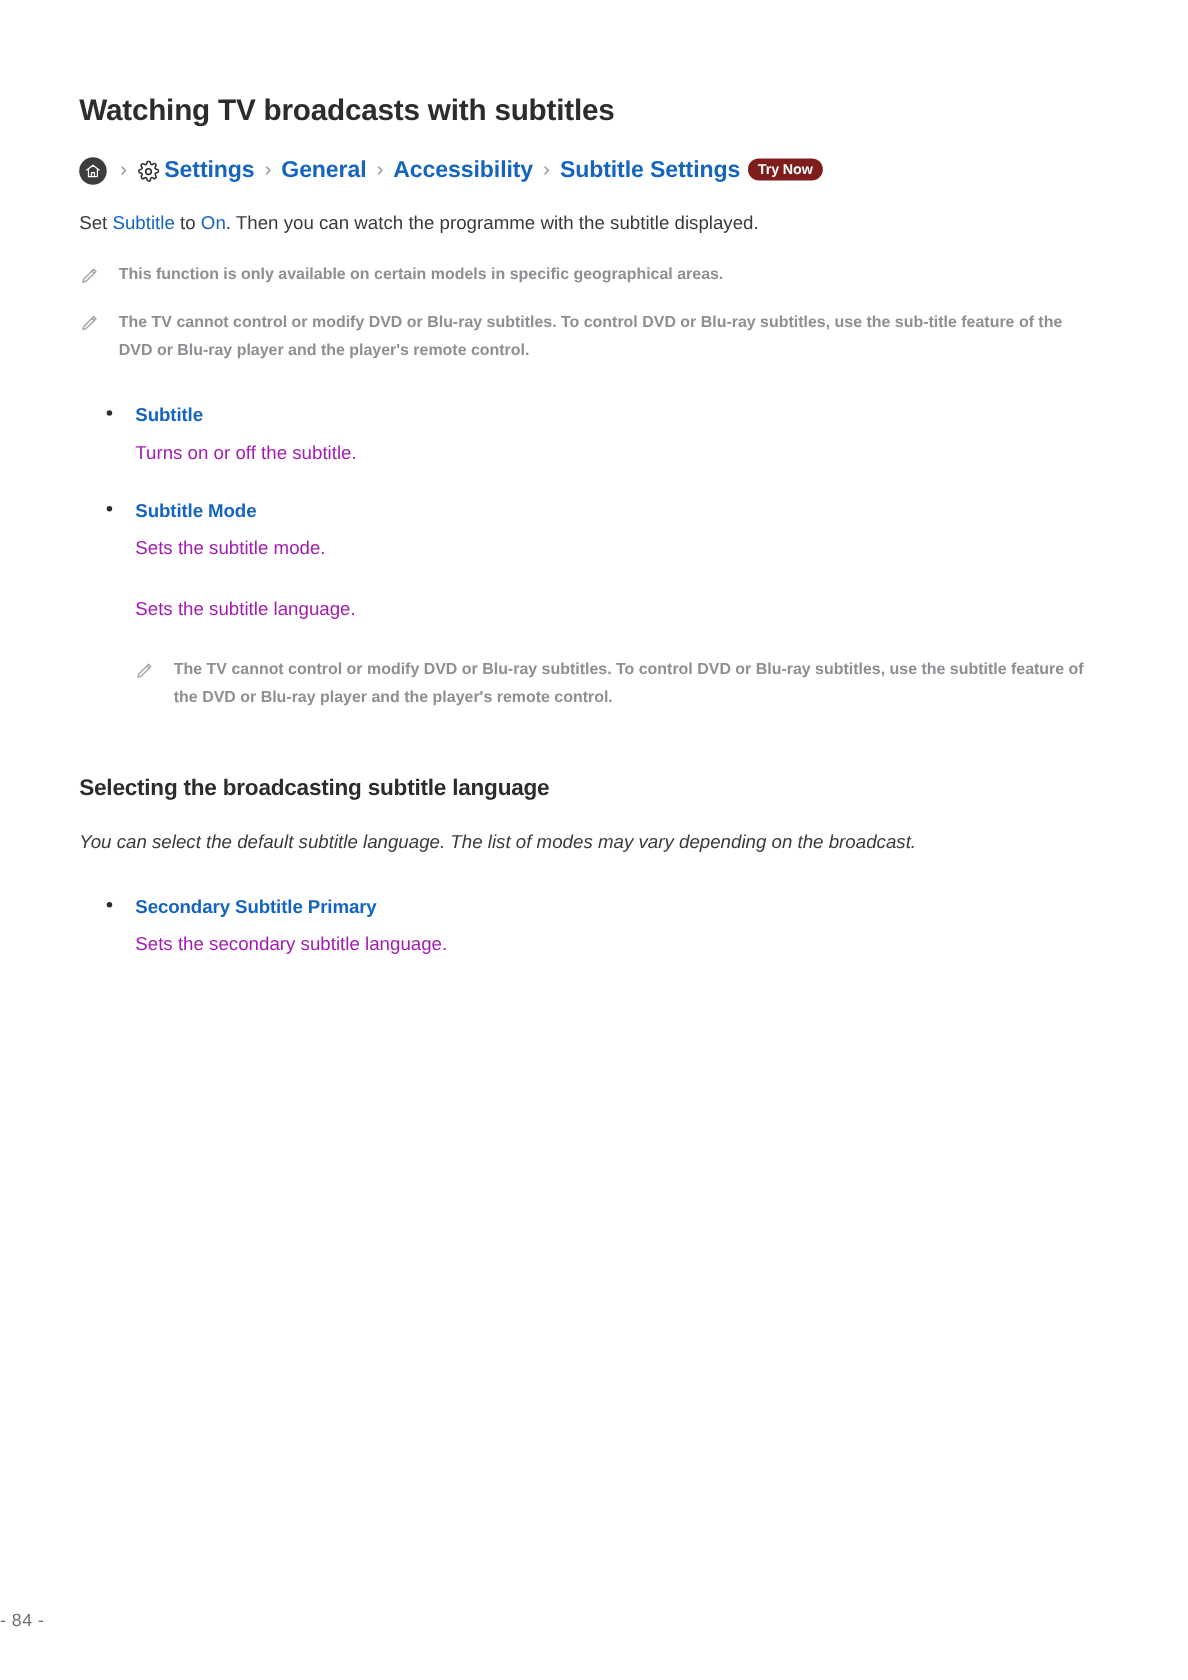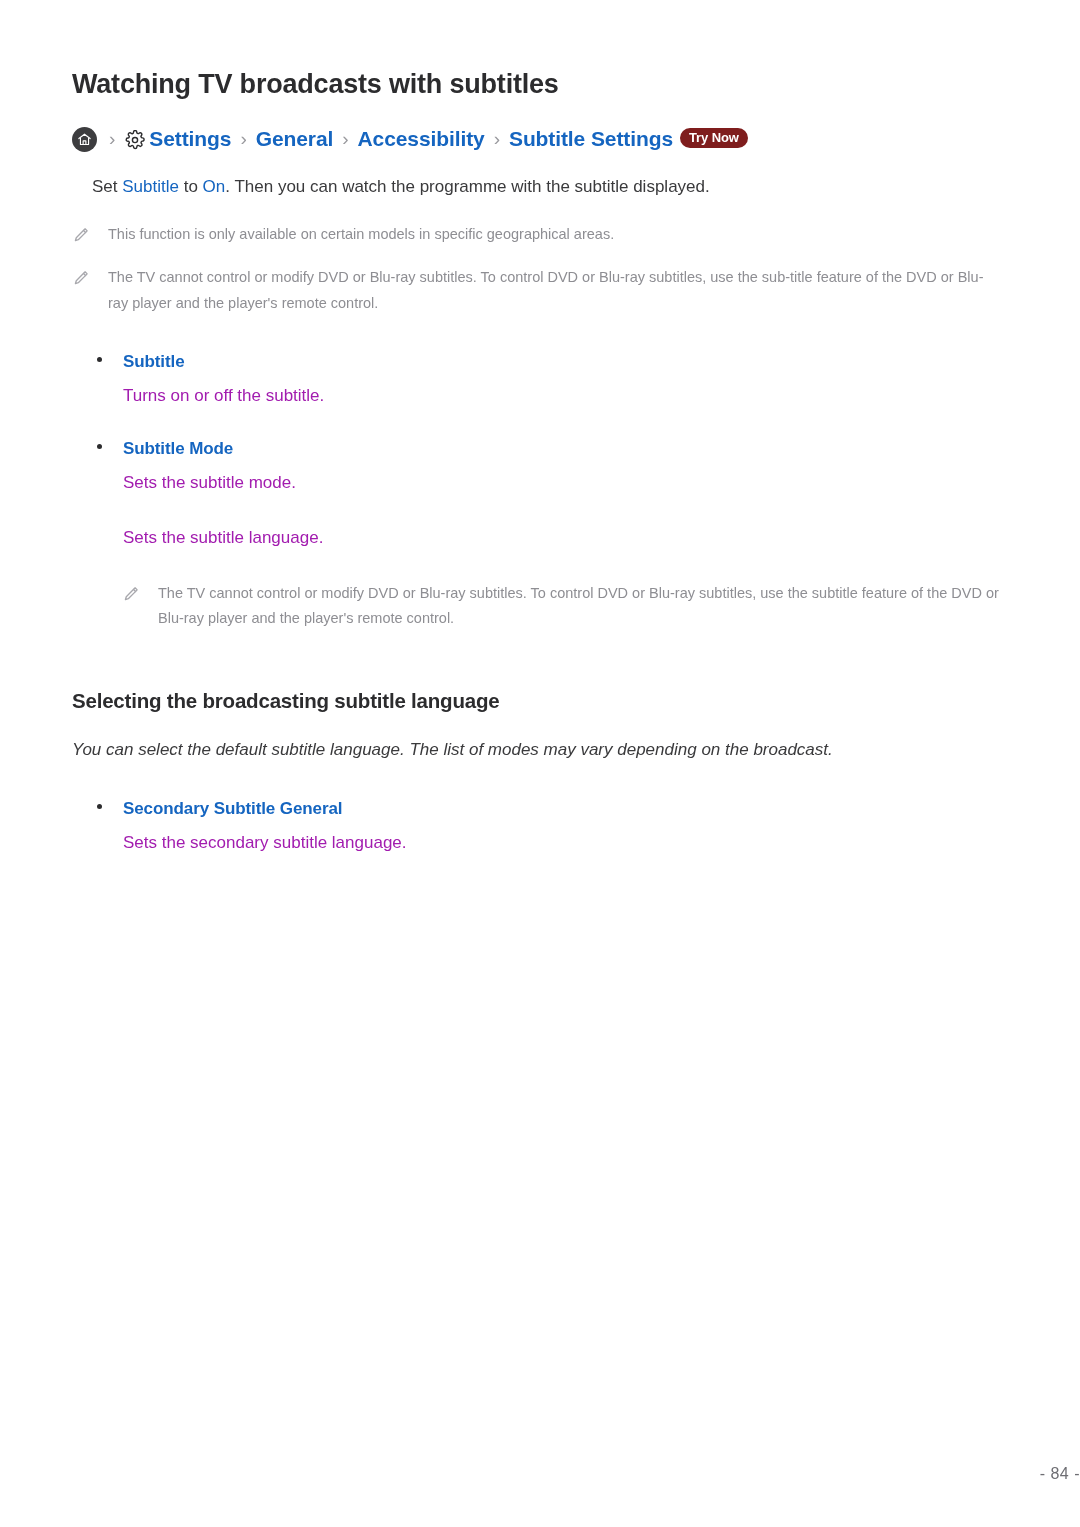--- a/index.html
+++ b/index.html
@@ -13,21 +13,21 @@
     font-family: "Liberation Sans", "DejaVu Sans", sans-serif;
     color: #3a3a3c;
     position: relative;
     overflow: hidden;
   }
   .page {
     position: relative;
     width: 1080px;
     height: 1527px;
     box-sizing: border-box;
-    padding: 0 72px;
+    padding: 16px 72px;
   }
 
   
   .doc-title {
     margin: 0;
     padding-top: 68px;
     font-size: 27px;
     font-weight: 600;
     letter-spacing: -0.2px;
     color: #2c2c2e;
@@ -95,21 +95,20 @@
     position: relative;
     top: -1px;
   }
 
   
   .intro {
     margin-top: 22px;
     font-size: 17px;
     line-height: 1.55;
     color: #3a3a3c;
-    margin-left: 20px;
   }
   .kw { color: #1565c0; }
 
   
   .note {
     display: flex;
     align-items: flex-start;
     margin-top: 22px;
     color: #8e8e93;
     font-size: 14.5px;
@@ -121,21 +120,21 @@
     margin-top: 30px;
   }
   .pencil-icon {
     flex: 0 0 auto;
     width: 18px;
     height: 18px;
     margin-right: 18px;
     margin-top: 4px;
   }
   .pencil-icon svg { display: block; }
-  .note-text { max-width: 880px; }
+  .note-text { max-width: 880px; font-weight: bold; }
 
   
   .bullet-list { margin-top: 36px; }
   .bullet-item { margin-top: 30px; }
   .bullet-item:first-child { margin-top: 0; }
   .bullet-head {
     display: flex;
     align-items: baseline;
   }
   .dot {
@@ -179,21 +178,21 @@
     color: #3a3a3c;
     font-style: italic;
   }
 
   
   .footer {
     position: absolute;
     left: 0;
     right: 0;
     bottom: 44px;
-    text-align: right;
+    text-align: left;
     font-size: 16px;
     color: #6e6e73;
     letter-spacing: 0.5px;
   }
 </style>
 </head>
 <body>
 
 <div class="page">
 
@@ -276,21 +275,21 @@
     <span class="note-text">The TV cannot control or modify DVD or Blu-ray subtitles. To control DVD or Blu-ray subtitles, use the subtitle feature of the DVD or Blu-ray player and the player's remote control.</span>
   </div>
 
   <h2 class="section-heading">Selecting the broadcasting subtitle language</h2>
   <p class="section-intro">You can select the default subtitle language. The list of modes may vary depending on the broadcast.</p>
 
   <div class="bullet-list">
     <div class="bullet-item">
       <div class="bullet-head">
         <span class="dot"></span>
-        <span class="bullet-label">Secondary Subtitle General</span>
+        <span class="bullet-label">Secondary Subtitle Primary</span>
       </div>
       <div class="bullet-desc">Sets the secondary subtitle language.</div>
     </div>
   </div>
 
   <div class="footer">- 84 -</div>
 
 </div>
 
 </body></html>

